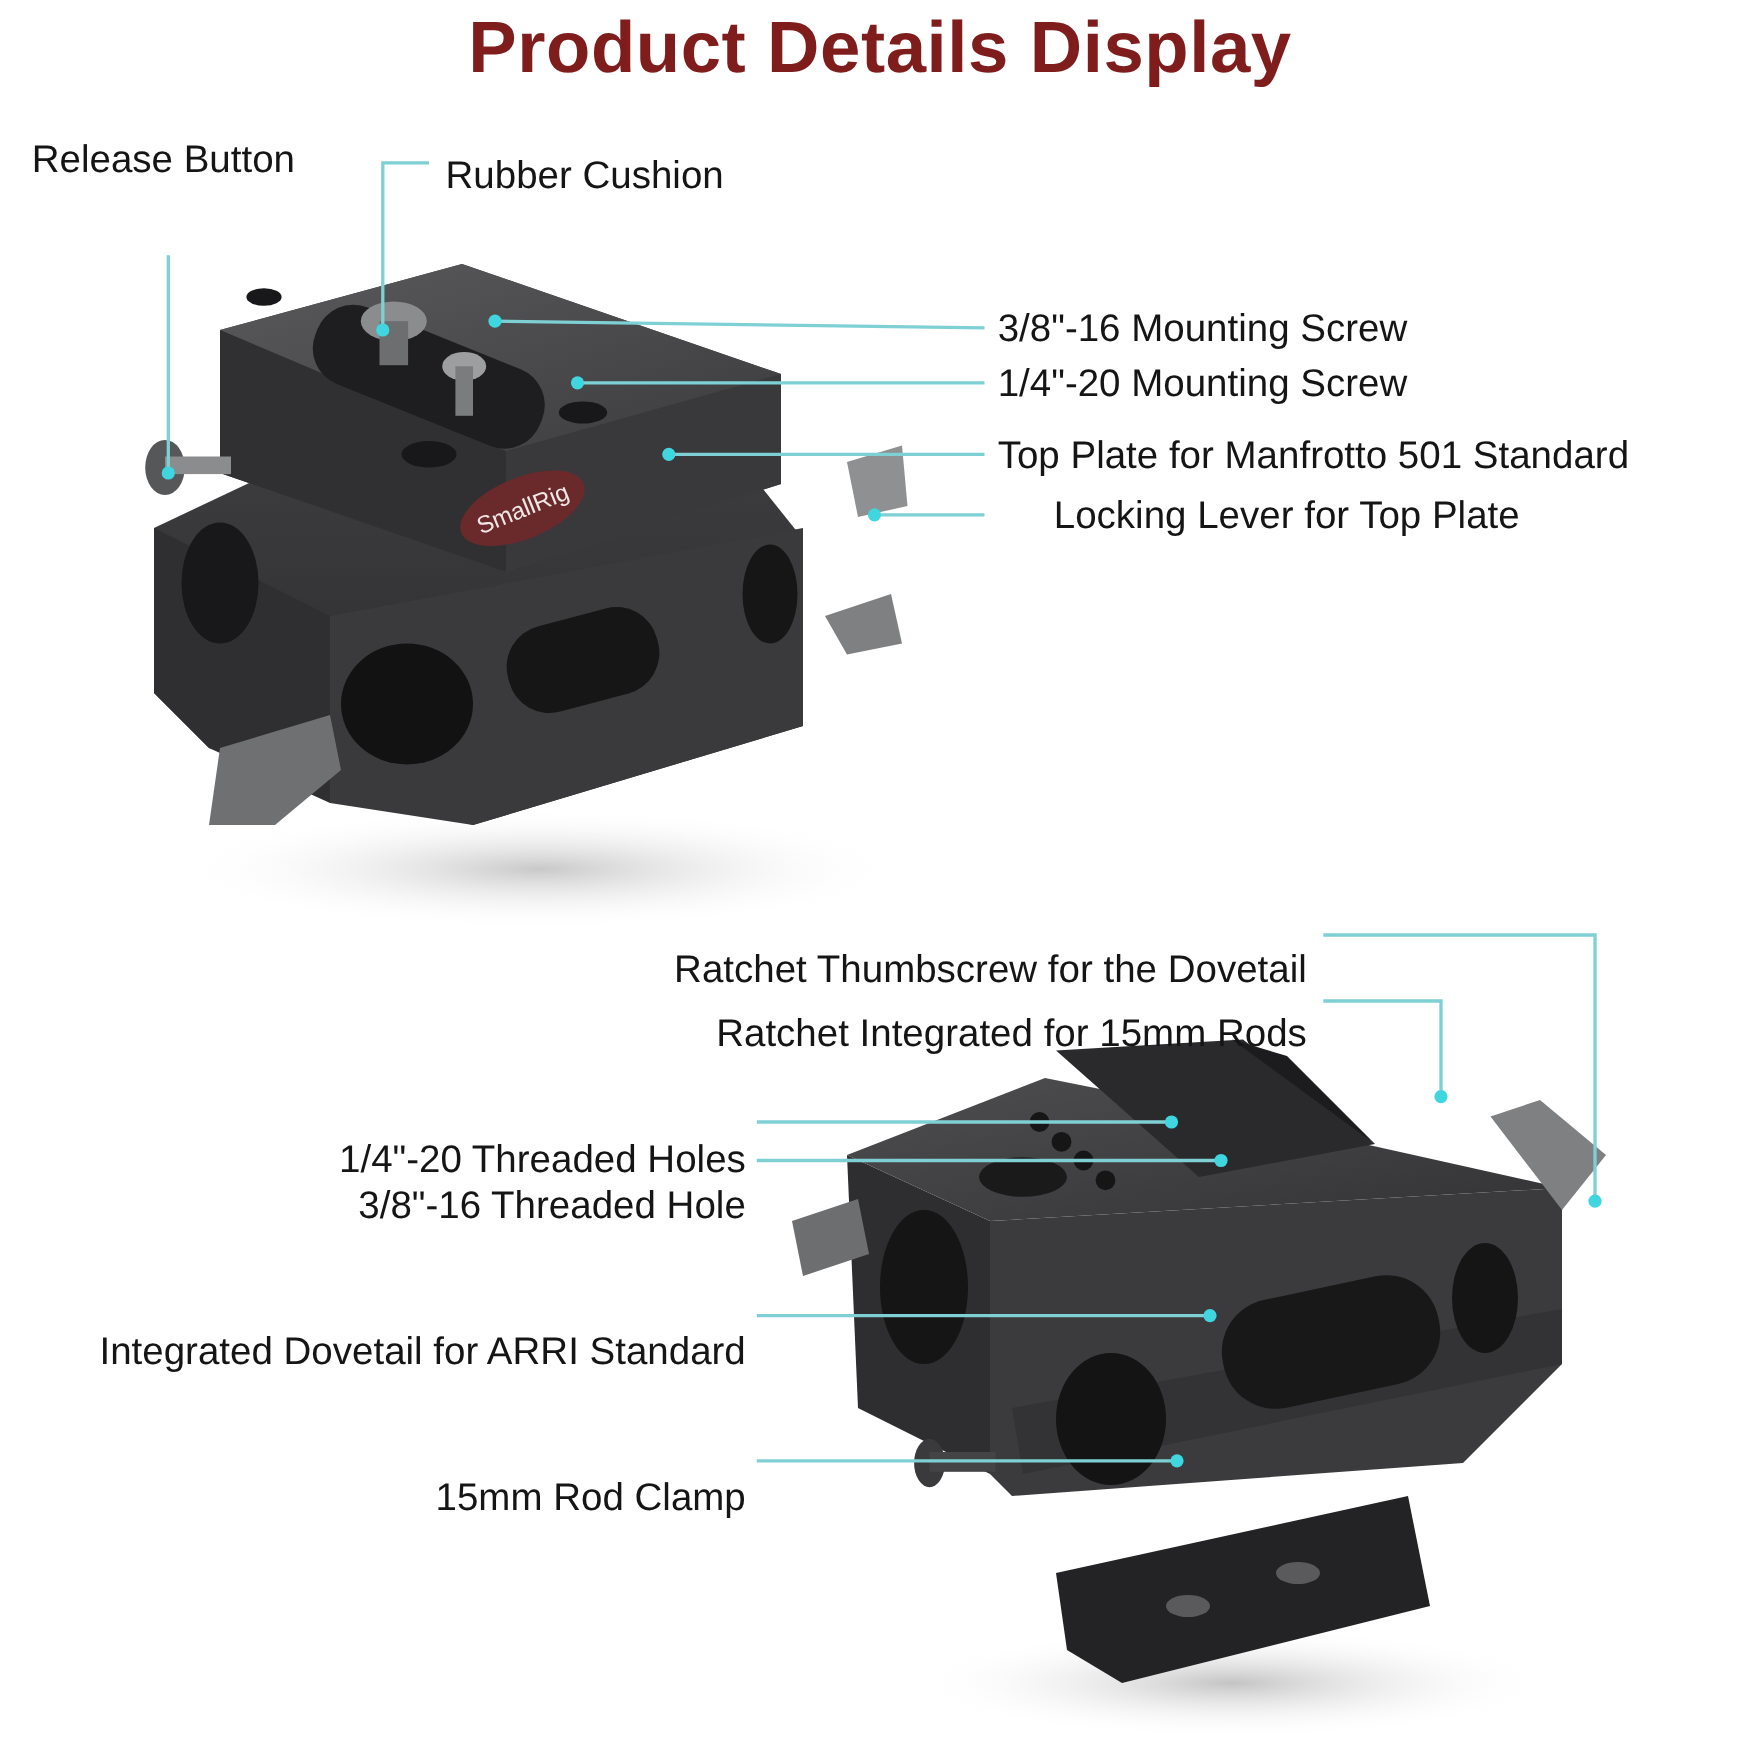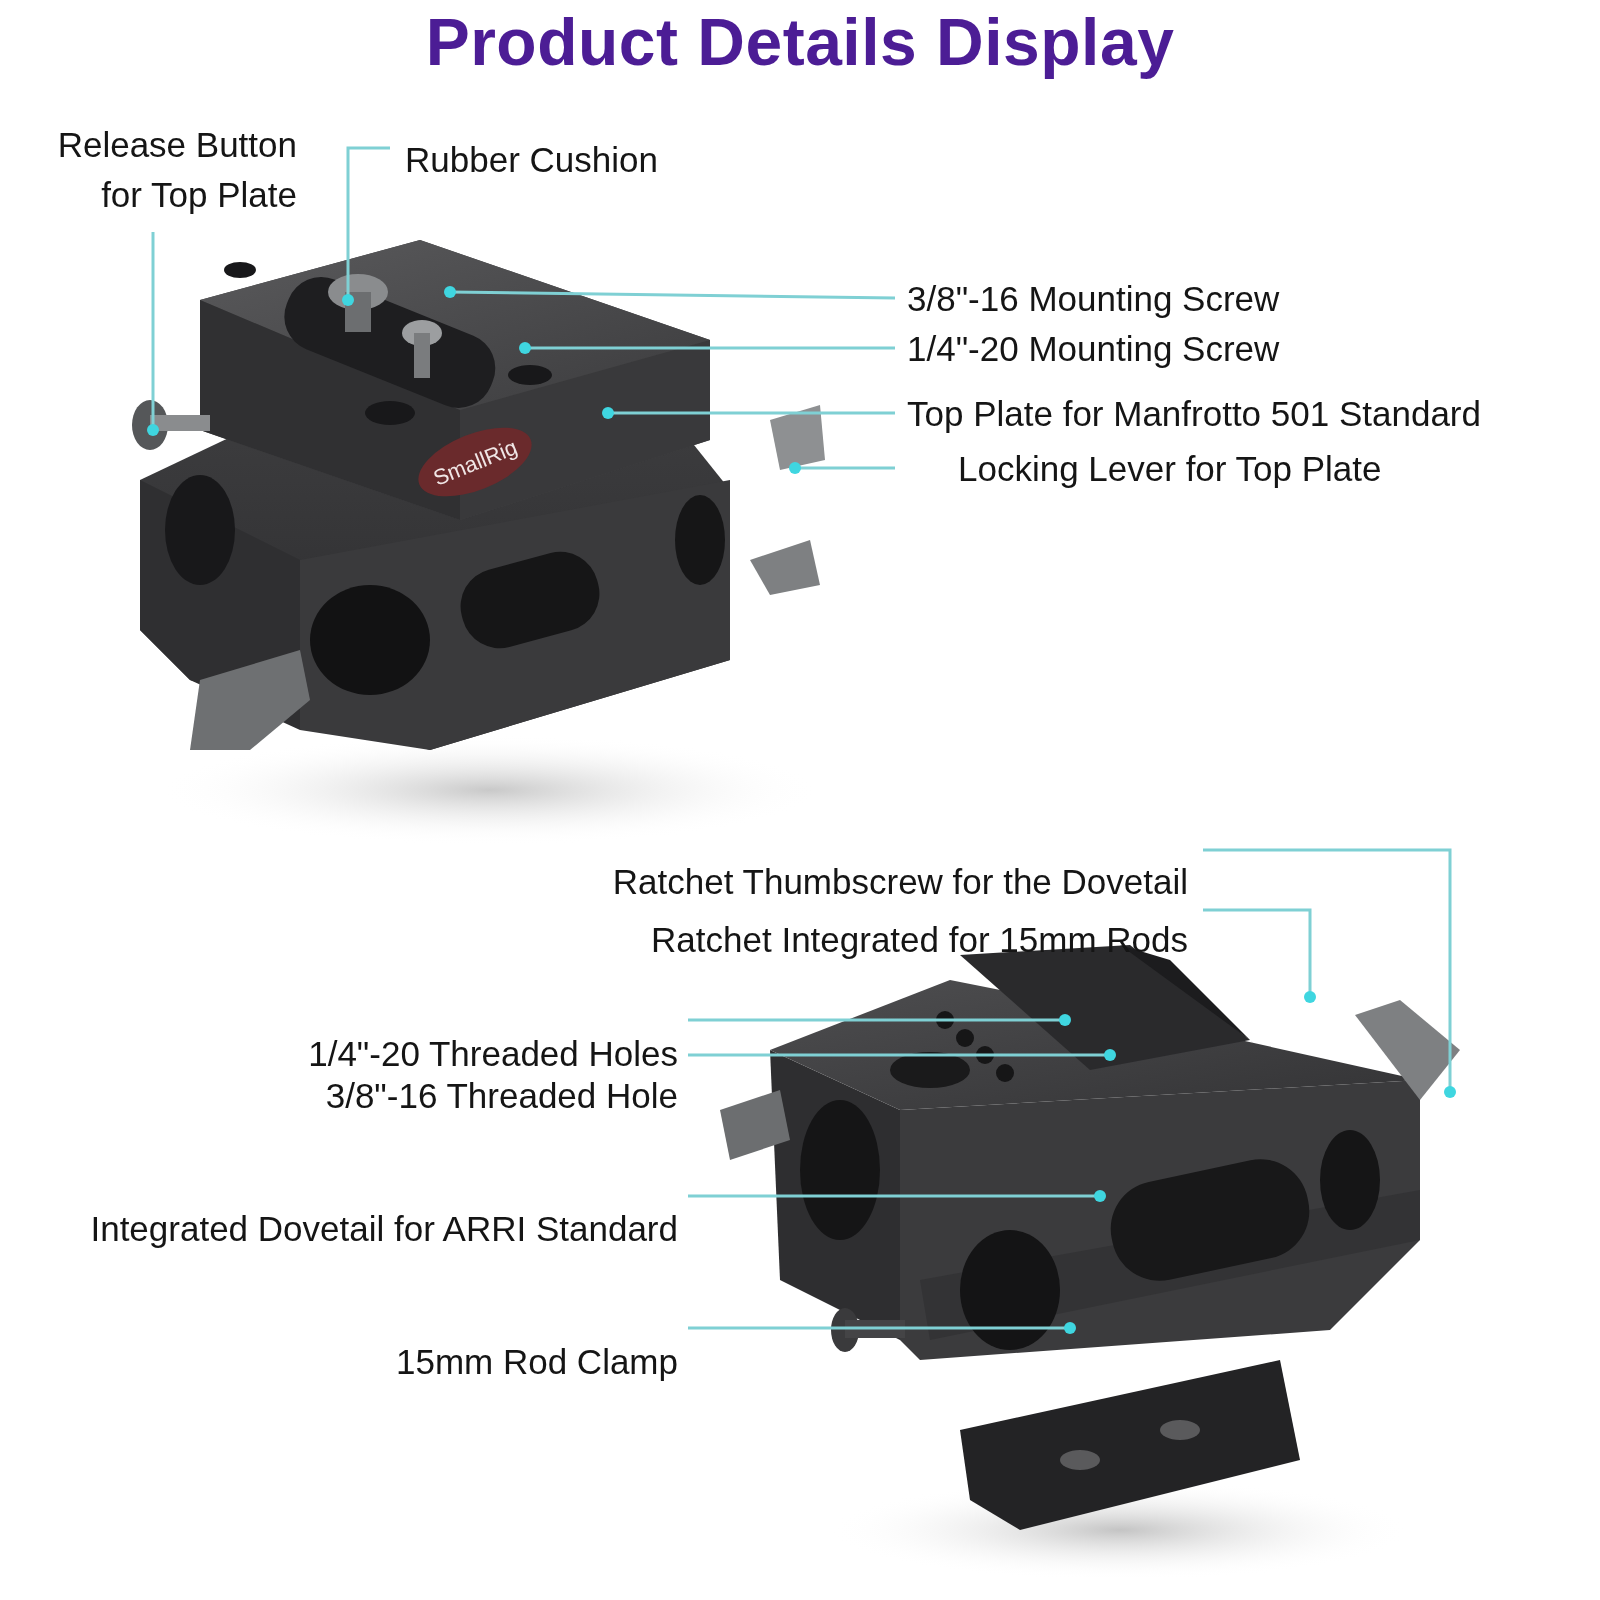--- a/index.html
+++ b/index.html
@@ -1,19 +1,19 @@
 <!DOCTYPE html>
 <html><head>
 <meta charset="utf-8">
 <style>
   html, body { margin:0; padding:0; background:#ffffff; }
   body { width:1600px; height:1600px; position:relative; overflow:hidden;
          font-family:"Liberation Sans", "DejaVu Sans", sans-serif; color:#111; }
   .title { position:absolute; left:0; top:4px; width:1600px; text-align:center;
-           font-size:66px; font-weight:bold; letter-spacing:0.5px; color:#4c1d95; }
+           font-size:66px; font-weight:bold; letter-spacing:0.5px; color:#7f1d1d; }
   .label { position:absolute; font-size:35px; color:#151515; white-space:nowrap; line-height:1.2; }
   .label.right { text-align:right;margin-top:33px; }
   .label.center { text-align:center; }
   svg.overlay { position:absolute; left:0; top:0; width:1600px; height:1600px; pointer-events:none; }
   .product { position:absolute; }
 </style>
 </head>
 <body>
 
 <div class="title">Product Details Display</div>
@@ -151,23 +151,22 @@
     <circle cx="795" cy="468" r="6"></circle>
     <circle cx="1450" cy="1092" r="6"></circle>
     <circle cx="1310" cy="997" r="6"></circle>
     <circle cx="1065" cy="1020" r="6"></circle>
     <circle cx="1110" cy="1055" r="6"></circle>
     <circle cx="1100" cy="1196" r="6"></circle>
     <circle cx="1070" cy="1328" r="6"></circle>
   </g>
 </svg>
 
-<div class="label center" style="left:32px; top:124px; width:265px;text-align:right;">
+<div class="label center" style="left:16px; top:124px; width:265px;">
   <div>Release Button</div>
-  <div style="margin-top:8px;">for Top Plate</div>
 </div>
 <div class="label" style="left:405px; top:139px;">Rubber Cushion</div>
 <div class="label" style="left:907px; top:278px;">3/8"-16 Mounting Screw</div>
 <div class="label" style="left:907px; top:328px;">1/4"-20 Mounting Screw</div>
 <div class="label" style="left:907px; top:393px;">Top Plate for Manfrotto 501 Standard</div>
 <div class="label" style="left:958px; top:448px;">Locking Lever for Top Plate</div>
 
 <div class="label right" style="right:412px; top:828px;">Ratchet Thumbscrew for the Dovetail</div>
 <div class="label right" style="right:412px; top:886px;">Ratchet Integrated for 15mm Rods</div>
 <div class="label right" style="right:922px; top:1000px;">1/4"-20 Threaded Holes</div>

